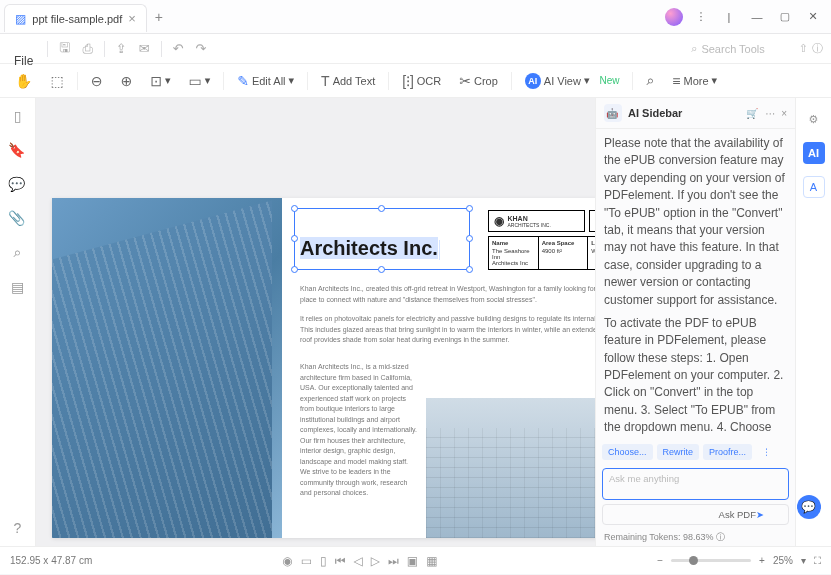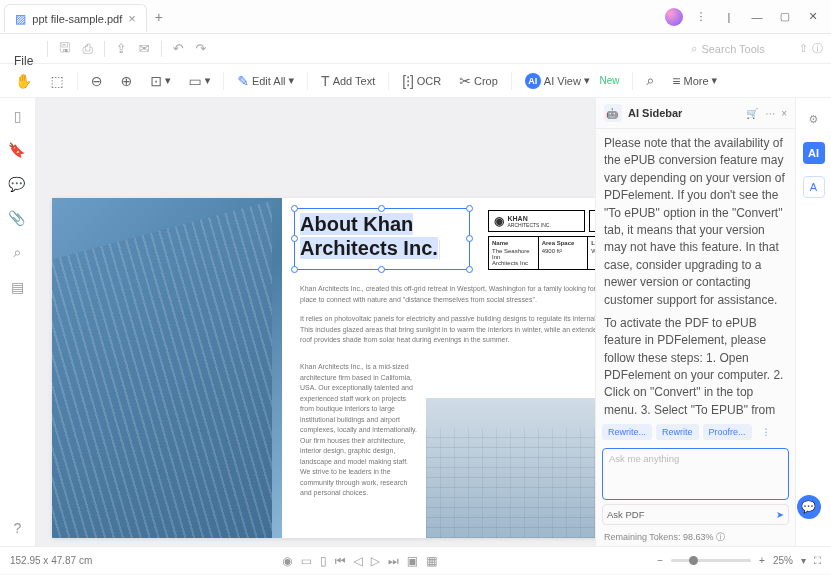--- a/index.html
+++ b/index.html
@@ -54,22 +54,22 @@
 .sb-title { font-weight: 600; color: #333; font-size: 11px; }
 .sb-cart { margin-left: auto; color: #f0a020; }
 .sb-dots { color: #999; }
 .sb-close { color: #999; }
 .sb-body { flex: 1; overflow: hidden; padding: 6px 8px; display: flex; flex-direction: column; gap: 6px; }
 .msg { font-size: 12px; color: #555; line-height: 1.45; }
 .pill-msg { background: #e8eefb; border-radius: 10px; padding: 6px 8px; font-size: 9.5px; color: #444; text-align: center; margin-left: 10px; }
 .fab { position: absolute; right: 10px; bottom: 56px; width: 24px; height: 24px; border-radius: 50%; background: #3d7cff; color: #fff; display: flex; align-items: center; justify-content: center; font-size: 12px; }
 .sb-actions { display: flex; gap: 4px; padding: 4px 6px; }
 .sb-act { background: #eaf0fb; color: #3d7cff; font-size: 9px; padding: 3px 6px; border-radius: 3px; }
-.sb-input { margin: 4px 6px; border: 1px solid #3d7cff; border-radius: 4px; padding: 4px 6px; height: 52px; font-size: 9.5px; color: #aaa; position: relative; }
-.sb-askpdf { margin: 0 6px 4px; display: flex; justify-content: space-between; font-size: 9.5px; color: #666; border: 1px solid #e5e5e8; border-radius: 4px; padding: 4px 4px; }
+.sb-input { margin: 4px 6px; border: 1px solid #3d7cff; border-radius: 4px; padding: 4px 6px; height: 32px; font-size: 9.5px; color: #aaa; position: relative; }
+.sb-askpdf { margin: 0 6px 4px; display: flex; justify-content: flex-end; font-size: 9.5px; color: #666; border: 1px solid #e5e5e8; border-radius: 4px; padding: 4px 24px; }
 .sb-tokens { padding: 2px 8px; font-size: 9px; color: #888; }
 .right-rail { width: 36px; background: #fff; border-left: 1px solid #eee; display: flex; flex-direction: column; align-items: center; padding-top: 10px; gap: 12px; }
 .rr-icon { width: 22px; height: 22px; border-radius: 4px; display: flex; align-items: center; justify-content: center; font-size: 11px; }
 .rr-ai { background: #3d7cff; color: #fff; font-weight: bold; }
 .statusbar { height: 28px; background: #fff; border-top: 1px solid #eee; display: flex; align-items: center; padding: 0 10px; font-size: 10px; color: #777; gap: 10px; }
 .status-icons { display: flex; gap: 8px; margin-left: 180px; color: #999; font-size: 12px; }
 .zoom-group { margin-left: auto; display: flex; align-items: center; gap: 8px; }
 .zoom-track { width: 80px; height: 3px; background: #ddd; position: relative; border-radius: 2px; }
 .zoom-thumb { position: absolute; left: 18px; top: -3px; width: 9px; height: 9px; background: #888; border-radius: 50%; }
 </style>
@@ -161,21 +161,21 @@
     <span>📎</span>
     <span>⌕</span>
     <span>▤</span>
     <span style="margin-top:auto;margin-bottom:10px;">?</span>
   </div>
 
   <div class="canvas">
     <div class="page">
       <div class="page-img1"></div>
       <div class="heading">
-        <span>About Khan</span><br>
+        <br>
         <span>Architects Inc.</span><span class="cursor"></span>
       </div>
       <div class="sel-box">
         <div class="sel-handle h-tl"></div>
         <div class="sel-handle h-tm"></div>
         <div class="sel-handle h-tr"></div>
         <div class="sel-handle h-ml"></div>
         <div class="sel-handle h-mr"></div>
         <div class="sel-handle h-bl"></div>
         <div class="sel-handle h-bm"></div>
@@ -225,21 +225,21 @@
       <span class="sb-dots">⋯</span>
       <span class="sb-close">×</span>
     </div>
     <div class="sb-body">
       <div class="msg">Please note that the availability of the ePUB conversion feature may vary depending on your version of PDFelement. If you don't see the "To ePUB" option in the "Convert" tab, it means that your version may not have this feature. In that case, consider upgrading to a newer version or contacting customer support for assistance.</div>
       <div class="msg">To activate the PDF to ePUB feature in PDFelement, please follow these steps: 1. Open PDFelement on your computer. 2. Click on "Convert" in the top menu. 3. Select "To EPUB" from the dropdown menu. 4. Choose the PDF file you want to convert to ePUB. 5. Click on the "Convert" button to start the conversion process. Please note that the PDF to ePUB feature may not be available in all versions of PDFelement. If you don't see this option in your version, please make sure you have the latest version of PDFelement installed or upgrade to a version that includes this feature.</div>
 
     </div>
     <div class="fab">💬</div>
     <div class="sb-actions">
-      <span class="sb-act">Rewrite...</span>
+      <span class="sb-act">Choose...</span>
       <span class="sb-act">Rewrite</span>
       <span class="sb-act">Proofre...</span>
       <span class="sb-act" style="background:transparent;">⋮</span>
     </div>
     <div class="sb-input"><span style="color:#bbb;">Ask me anything</span></div>
     <div class="sb-askpdf">
       <span>Ask PDF</span>
       <span style="color:#3d7cff;">➤</span>
     </div>
     <div class="sb-tokens">

